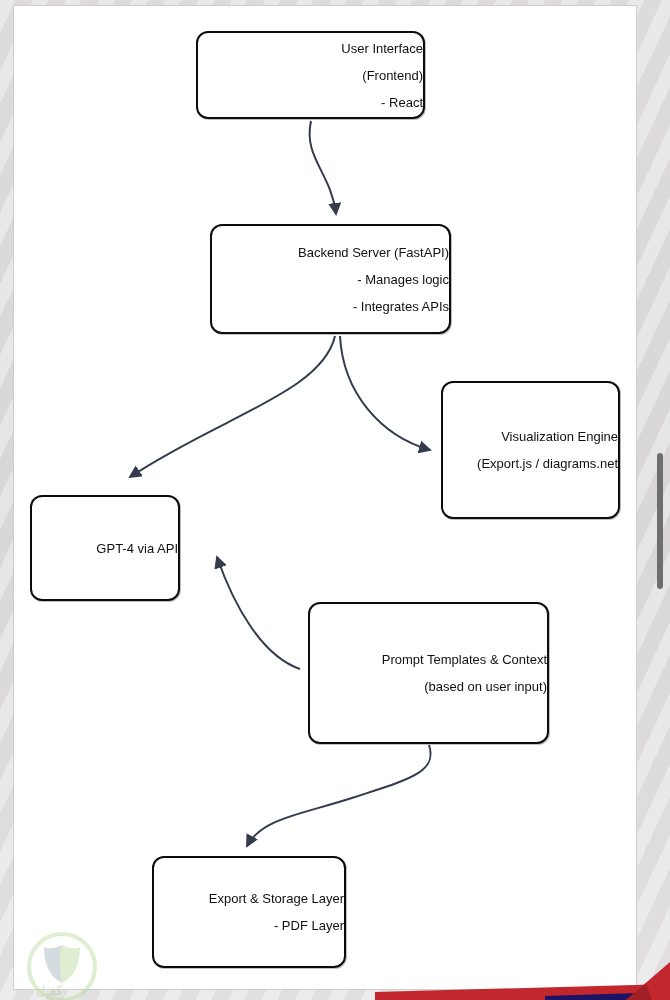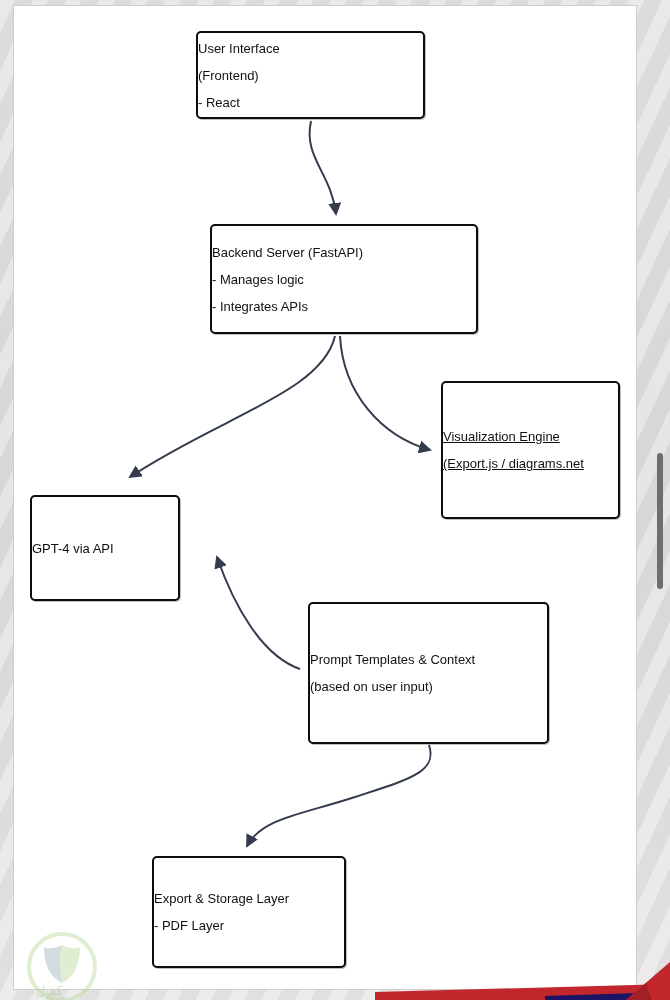--- a/index.html
+++ b/index.html
@@ -16,33 +16,33 @@
     position:absolute;left:13px;top:5px;width:624px;height:985px;
     background:#ffffff;
     border:1px solid #cfcdce;
     box-sizing:border-box;
     z-index:1;
   }
   .node{
     position:absolute;
     background:#ffffff;
     border:2px solid #0d0d0d;
-    border-radius:5px;
+    border-radius:12px;
     box-sizing:border-box;
-    display:flex;flex-direction:column;justify-content:center;align-items:flex-start;
+    display:flex;flex-direction:column;justify-content:center;align-items:flex-end;
     z-index:3;
     color:#111111;
     font-size:13px;line-height:27px;
     text-align:center;
     box-shadow:1px 1px 0 rgba(0,0,0,0.25);
   }
   .node .nl{white-space:nowrap;}
   #node-user-interface{left:196px;top:31px;width:229px;height:88px;}
-  #node-backend-server{left:210px;top:224px;width:268px;height:110px;}
-  #node-visualization-engine{left:441px;top:381px;width:179px;height:138px;text-decoration:underline;}
+  #node-backend-server{left:210px;top:224px;width:241px;height:110px;}
+  #node-visualization-engine{left:441px;top:381px;width:179px;height:138px;}
   #node-gpt4-api{left:30px;top:495px;width:150px;height:106px;}
   #node-prompt-templates{left:308px;top:602px;width:241px;height:142px;}
   #node-export-storage{left:152px;top:856px;width:194px;height:112px;}
   .edges{
     position:absolute;left:0;top:0;width:670px;height:1000px;
     z-index:2;pointer-events:none;
   }
   .footer-art{
     position:absolute;left:0;top:955px;width:670px;height:45px;
     z-index:4;pointer-events:none;

